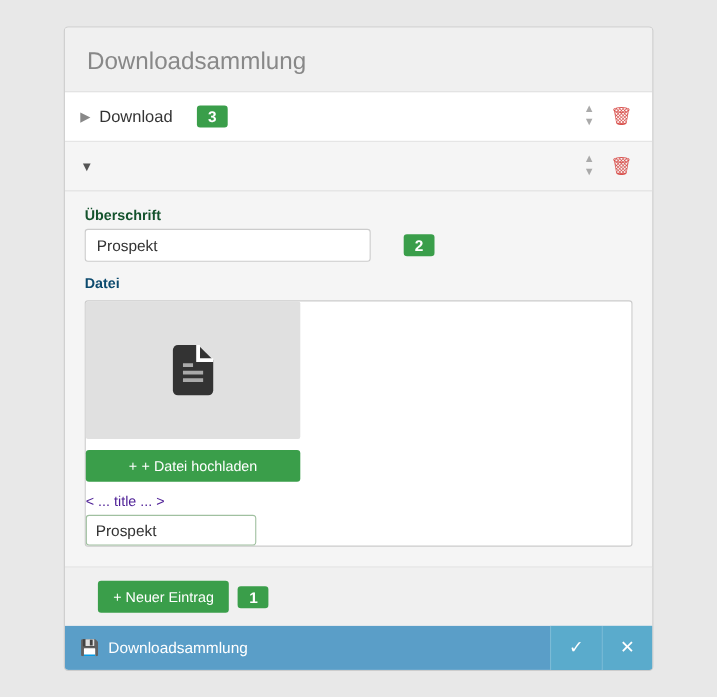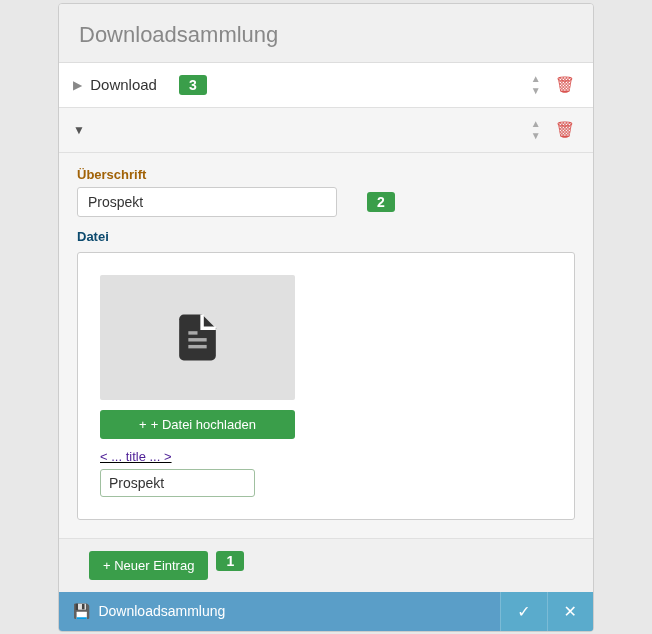--- a/index.html
+++ b/index.html
@@ -92,21 +92,21 @@
       color: #555;
       font-size: 12px;
       margin-right: 8px;
     }
     .form-area {
       padding: 14px 18px 18px;
     }
     .form-label {
       font-size: 13px;
       font-weight: bold;
-      color: #a16207;
+      color: #14532d;
       margin-bottom: 5px;
       display: block;
     }
     .form-input {
       width: 100%;
       padding: 6px 10px;
       border: 1px solid #ccc;
       border-radius: 3px;
       font-size: 14px;
       color: #333;
@@ -126,22 +126,21 @@
       font-size: 13px;
       font-weight: bold;
       color: #0c4a6e;
       margin-bottom: 8px;
       display: block;
     }
     .datei-box {
       border: 1px solid #ccc;
       background: #fff;
       border-radius: 3px;
-      padding: 22px;
-      text-decoration: underline;
+      padding: 0;
     }
     .file-preview {
       background: #e0e0e0;
       width: 195px;
       height: 125px;
       display: flex;
       align-items: center;
       justify-content: center;
       border-radius: 2px;
       margin-bottom: 10px;
@@ -184,21 +183,21 @@
       color: #333;
       width: 155px;
       background: #fff;
       outline: none;
     }
     
     .bottom-bar {
       padding: 12px 30px;
       background: #f0f0f0;
       display: flex;
-      align-items: flex-start;
+      align-items: center;
       gap: 8px;
     }
     .new-entry-btn {
       background: #3a9e4a;
       color: white;
       border: none;
       border-radius: 3px;
       padding: 7px 14px;
       font-size: 13px;
       cursor: pointer;

